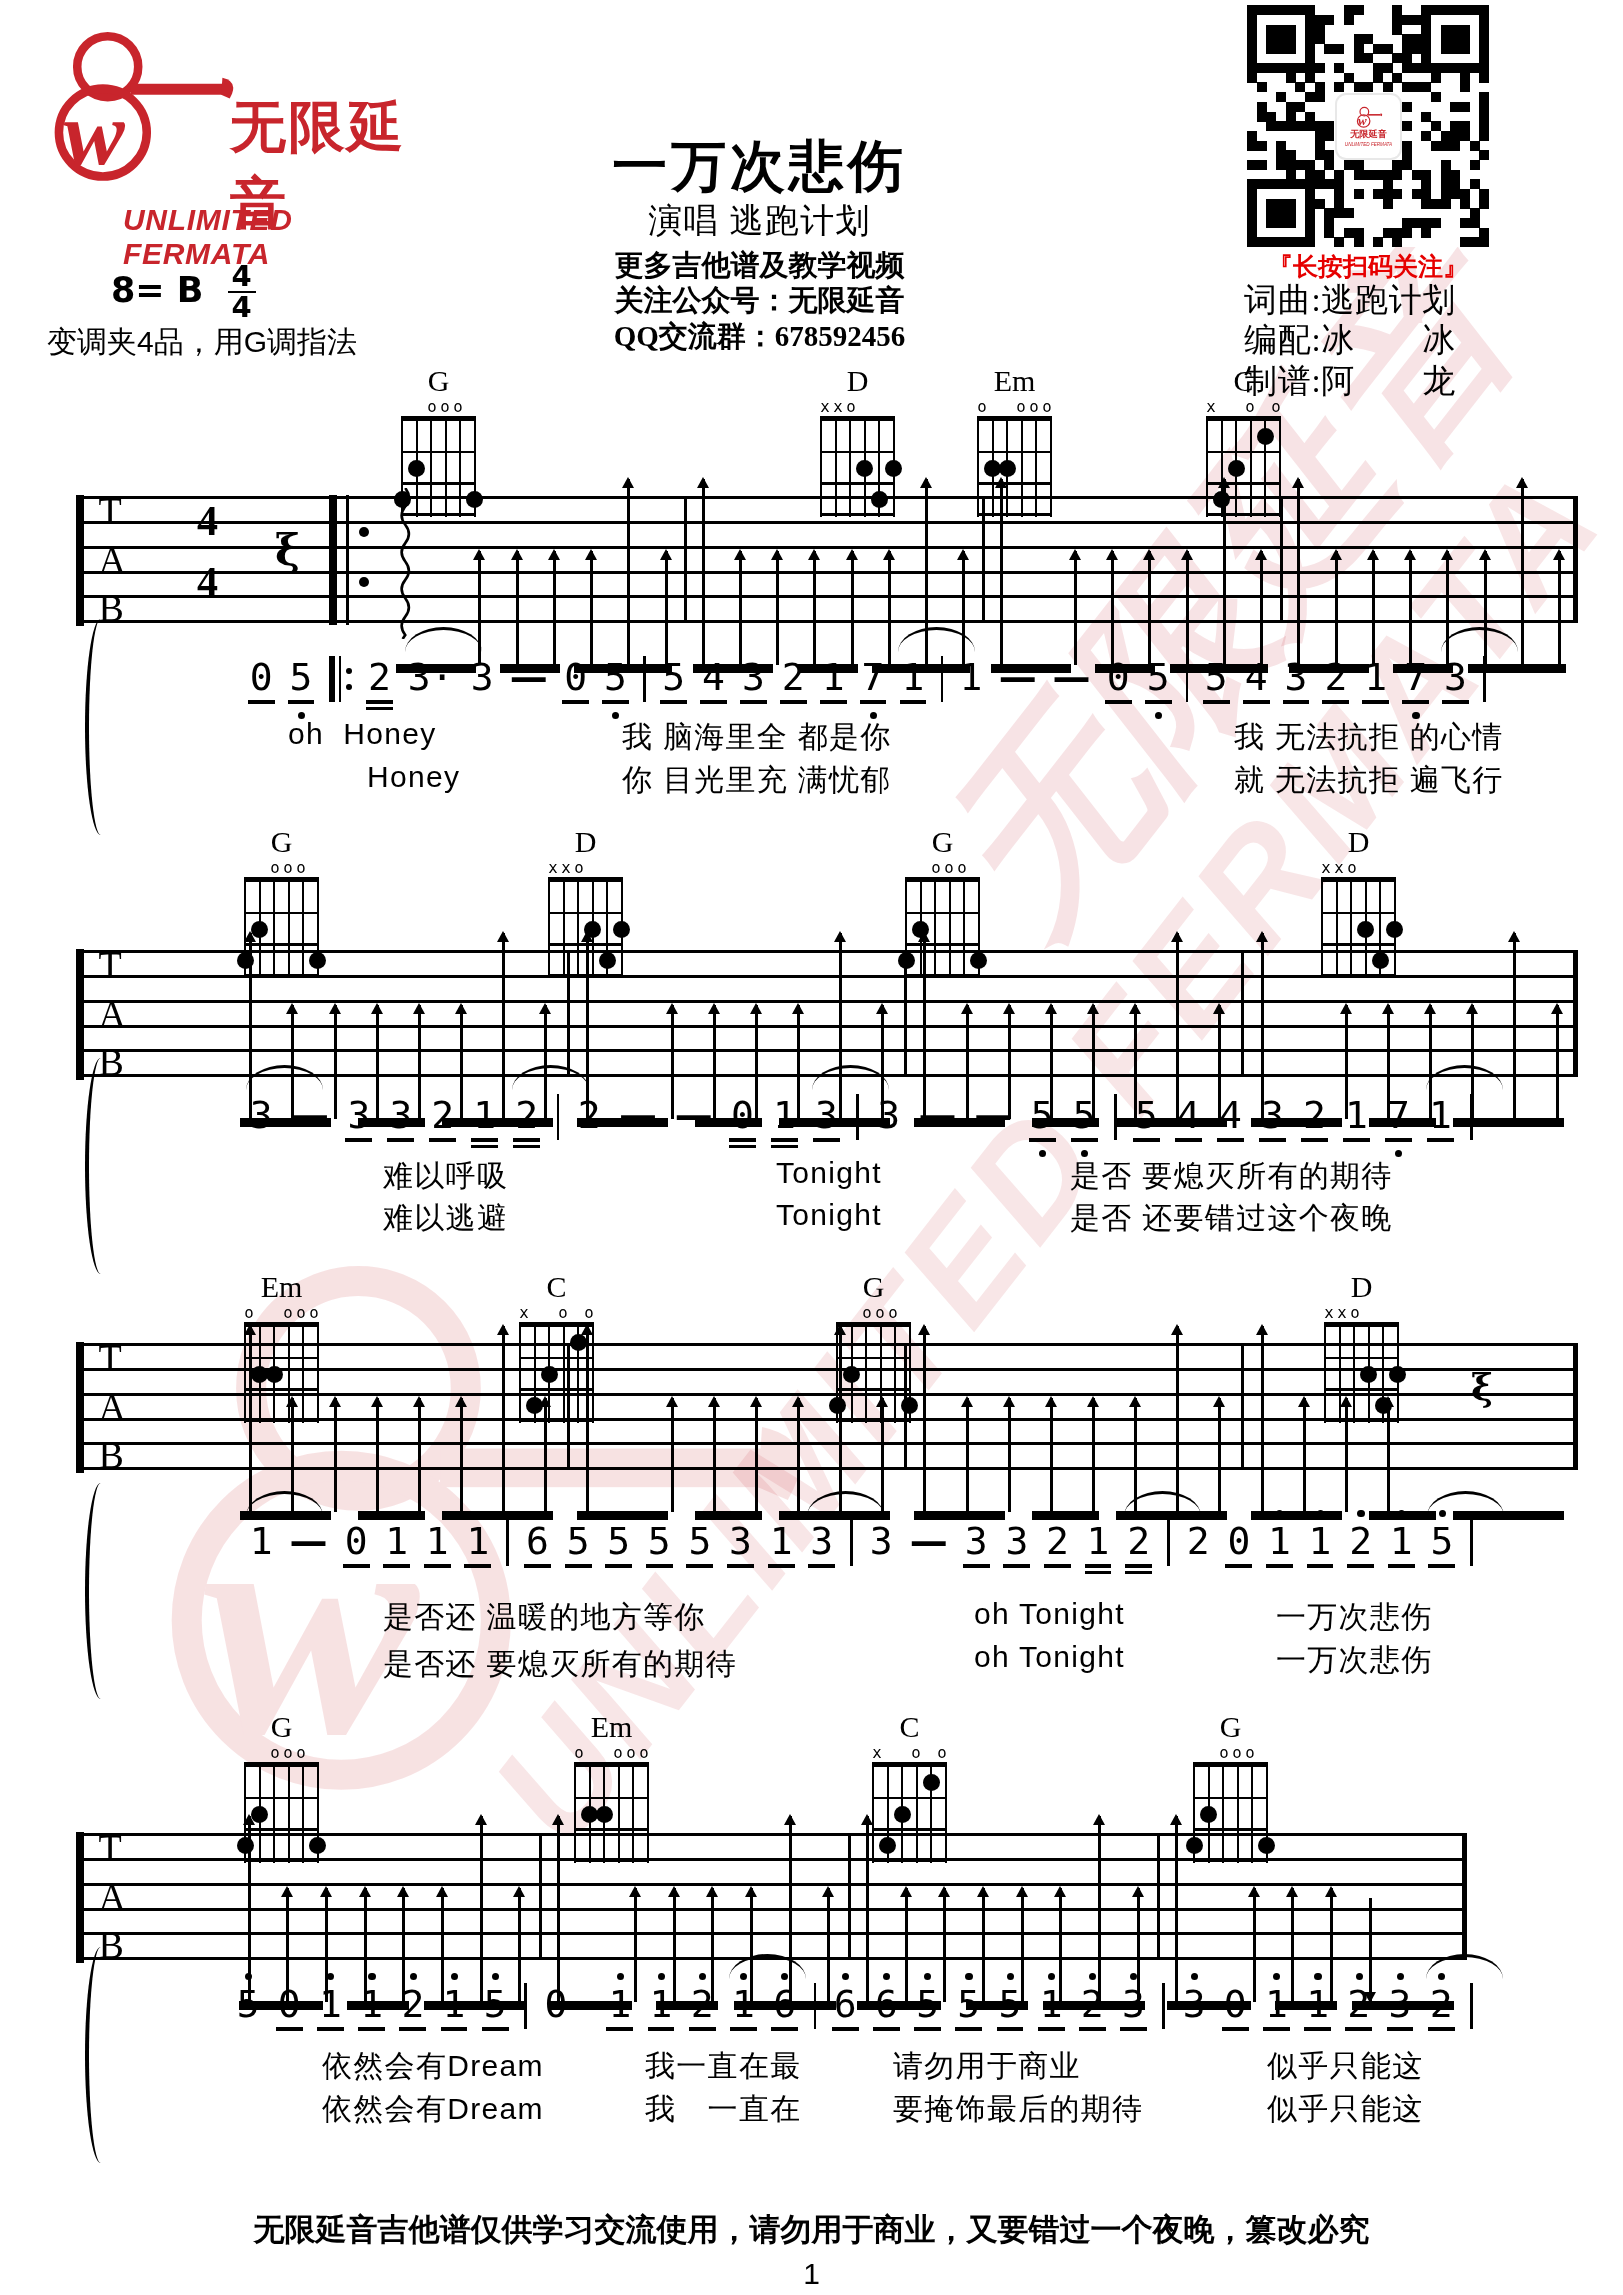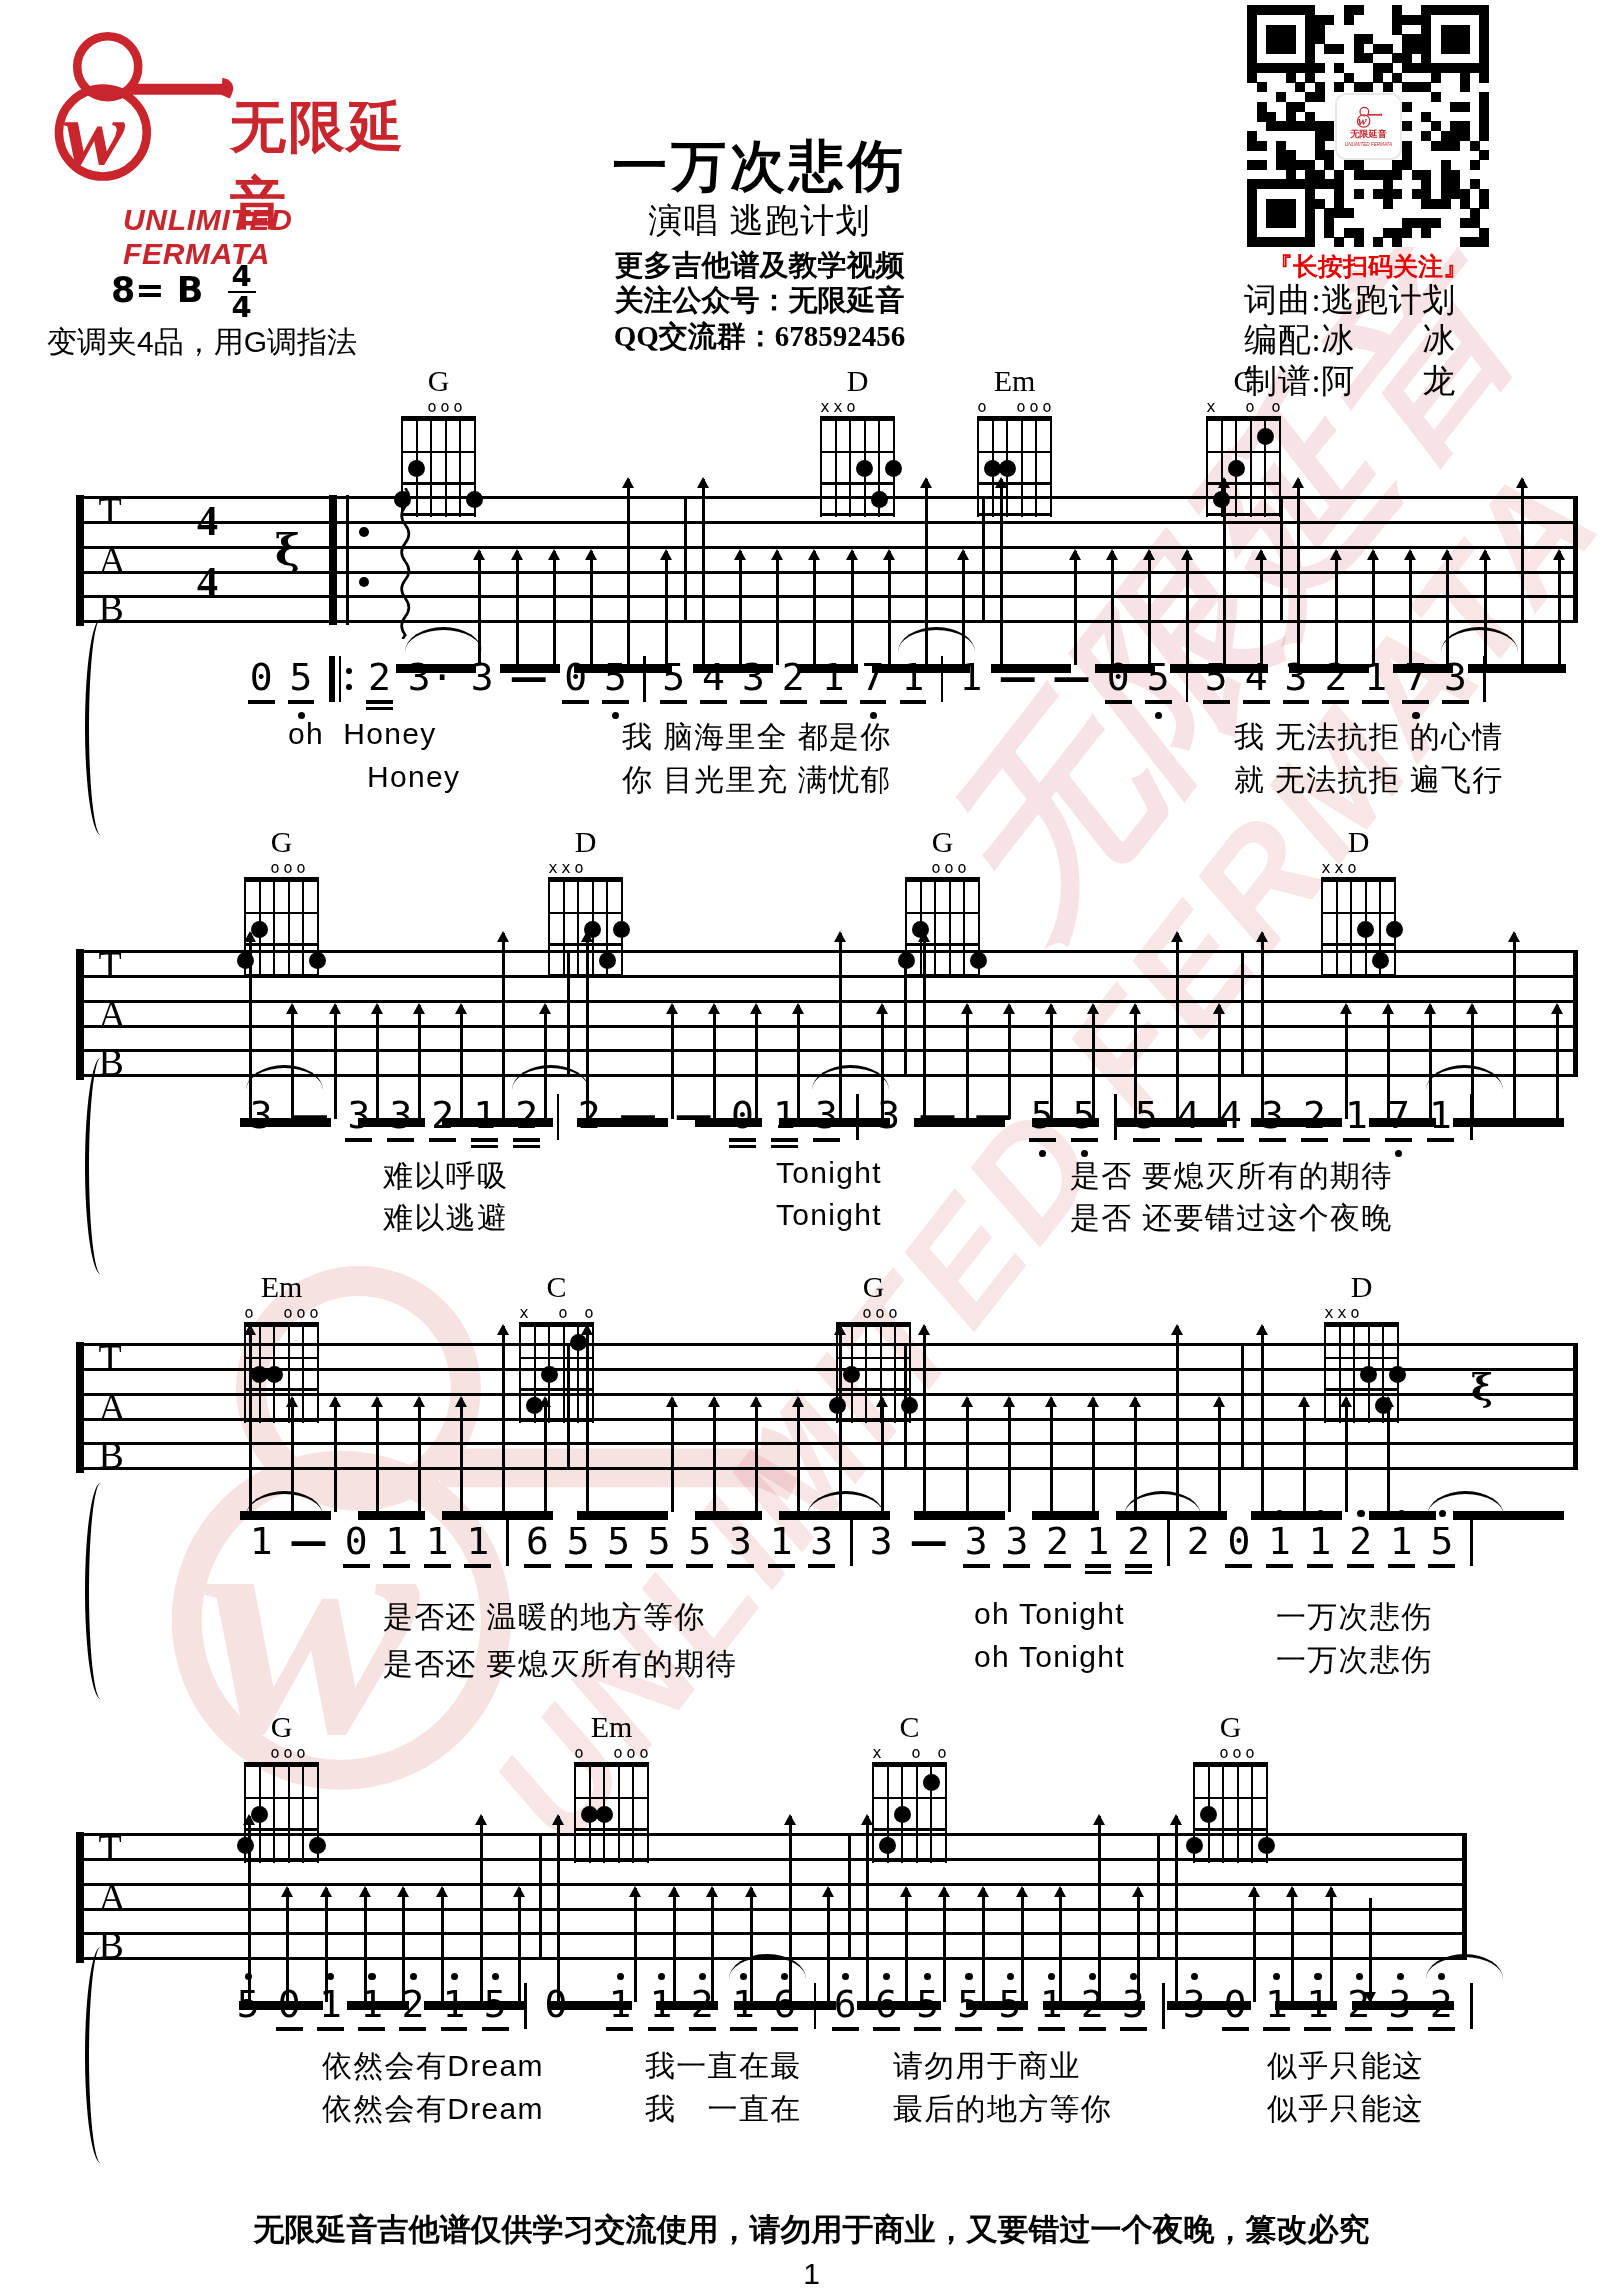--- a/index.html
+++ b/index.html
@@ -1441,20 +1441,20 @@
       <div class="nt">3<div class="l1"></div><div class="hd"></div></div>
       <div class="nt">2<div class="l1"></div><div class="hd"></div><div class="arc"></div></div>
       <div class="mbar"></div>
     </div>
     <div class="lyric" style="left: 322px; top: 2046px;">依然会有Dream</div>
     <div class="lyric" style="left: 645px; top: 2046px;">我一直在最</div>
     <div class="lyric" style="left: 893px; top: 2046px;">请勿用于商业</div>
     <div class="lyric" style="left: 1267px; top: 2046px;">似乎只能这</div>
     <div class="lyric" style="left: 322px; top: 2089px;">依然会有Dream</div>
     <div class="lyric" style="left: 645px; top: 2089px;">我　一直在</div>
-    <div class="lyric" style="left: 893px; top: 2089px;">最后的地方等你</div>
+    <div class="lyric" style="left: 893px; top: 2089px;">要掩饰最后的期待</div>
     <div class="lyric" style="left: 1267px; top: 2089px;">似乎只能这</div>
     <div class="brace" style="left: 85px; top: 1947px; height: 216px;"></div>
   </div>
 
 <div class="abs" id="footer-notice">无限延音吉他谱仅供学习交流使用，请勿用于商业，又要错过一个夜晚，篡改必究</div>
 <div class="abs" id="page-number">1</div>
 
 
 </body></html>

